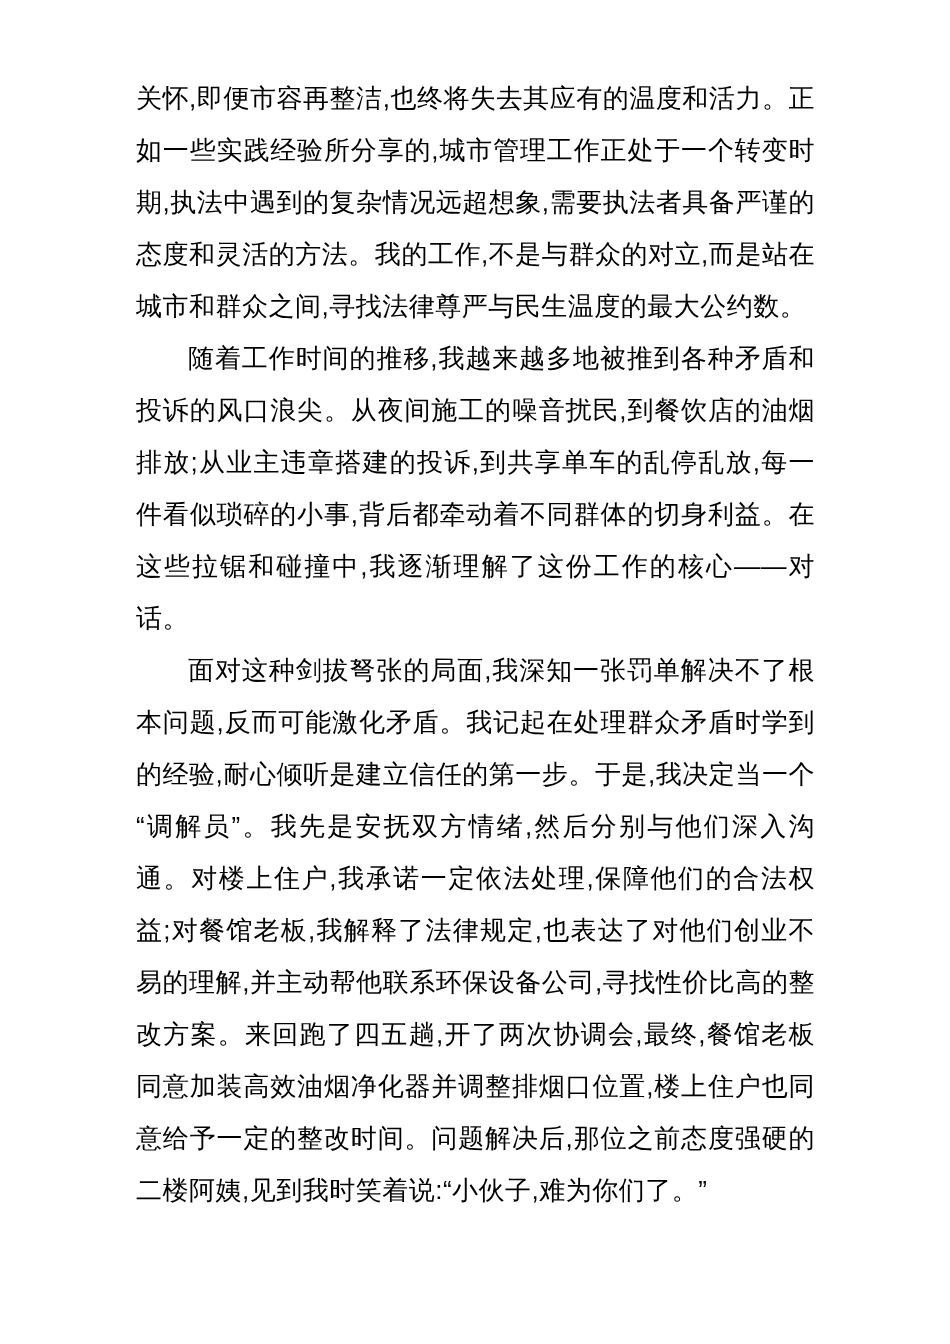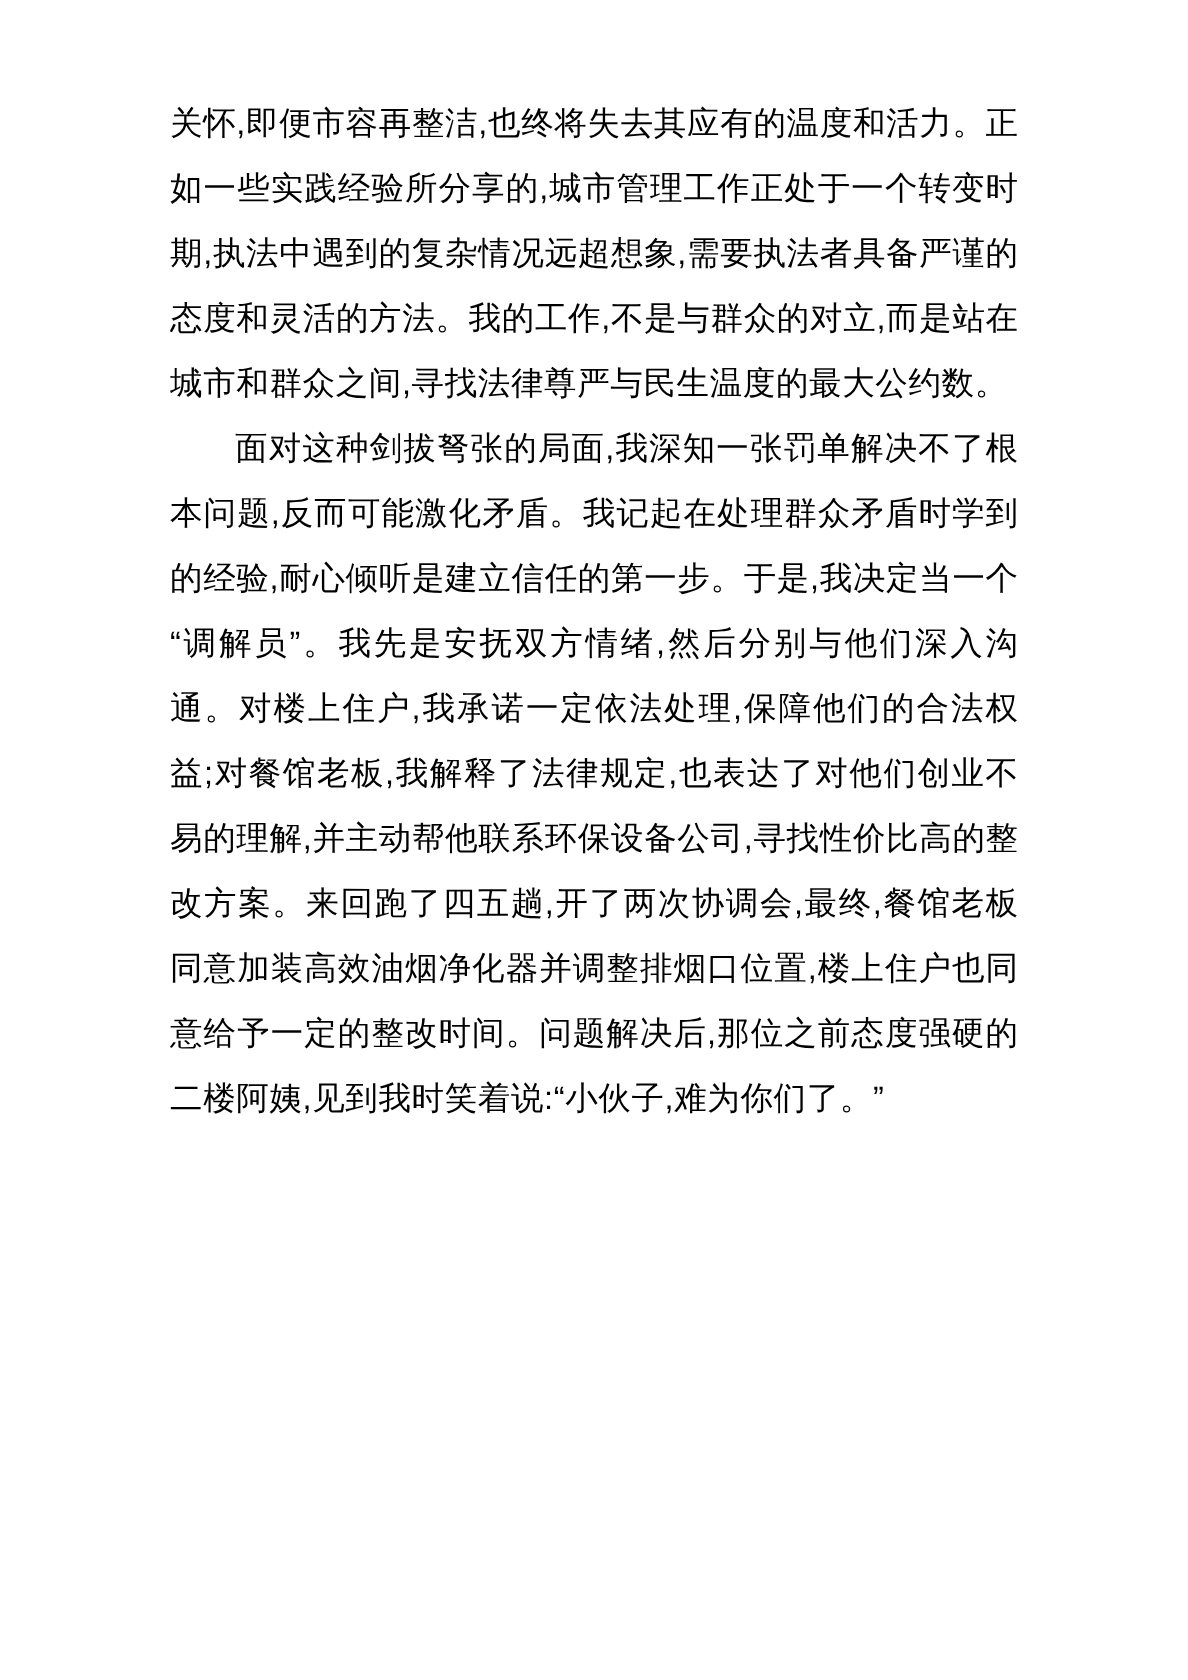--- a/index.html
+++ b/index.html
@@ -37,15 +37,16 @@
     text-indent: 2em;
     font-weight: 400;
   }
 </style>
 </head>
 <body>
 
 <div class="page">
   <div class="content">
     <p class="para cont">关怀,即便市容再整洁,也终将失去其应有的温度和活力。正如一些实践经验所分享的,城市管理工作正处于一个转变时期,执法中遇到的复杂情况远超想象,需要执法者具备严谨的态度和灵活的方法。我的工作,不是与群众的对立,而是站在城市和群众之间,寻找法律尊严与民生温度的最大公约数。</p>
+    <p class="para ind">随着工作时间的推移,我越来越多地被推到各种矛盾和投诉的风口浪尖。从夜间施工的噪音扰民,到餐饮店的油烟排放;从业主违章搭建的投诉,到共享单车的乱停乱放,每一件看似琐碎的小事,背后都牵动着不同群体的切身利益。在这些拉锯和碰撞中,我逐渐理解了这份工作的核心——对话。</p>
     <p class="para ind">面对这种剑拔弩张的局面,我深知一张罚单解决不了根本问题,反而可能激化矛盾。我记起在处理群众矛盾时学到的经验,耐心倾听是建立信任的第一步。于是,我决定当一个“调解员”。我先是安抚双方情绪,然后分别与他们深入沟通。对楼上住户,我承诺一定依法处理,保障他们的合法权益;对餐馆老板,我解释了法律规定,也表达了对他们创业不易的理解,并主动帮他联系环保设备公司,寻找性价比高的整改方案。来回跑了四五趟,开了两次协调会,最终,餐馆老板同意加装高效油烟净化器并调整排烟口位置,楼上住户也同意给予一定的整改时间。问题解决后,那位之前态度强硬的二楼阿姨,见到我时笑着说:“小伙子,难为你们了。”</p>
   </div>
 </div>
 
 </body></html>

